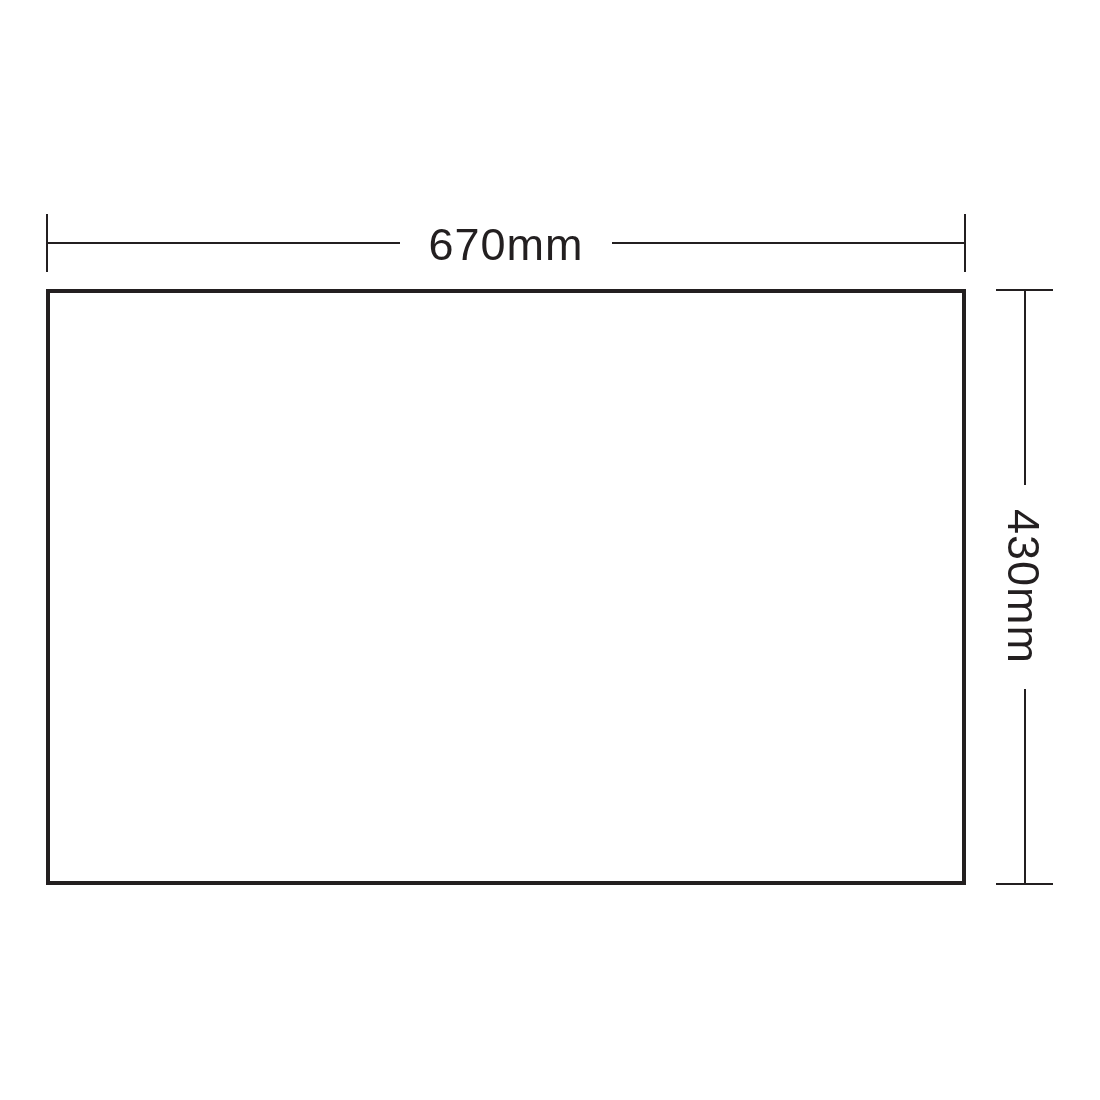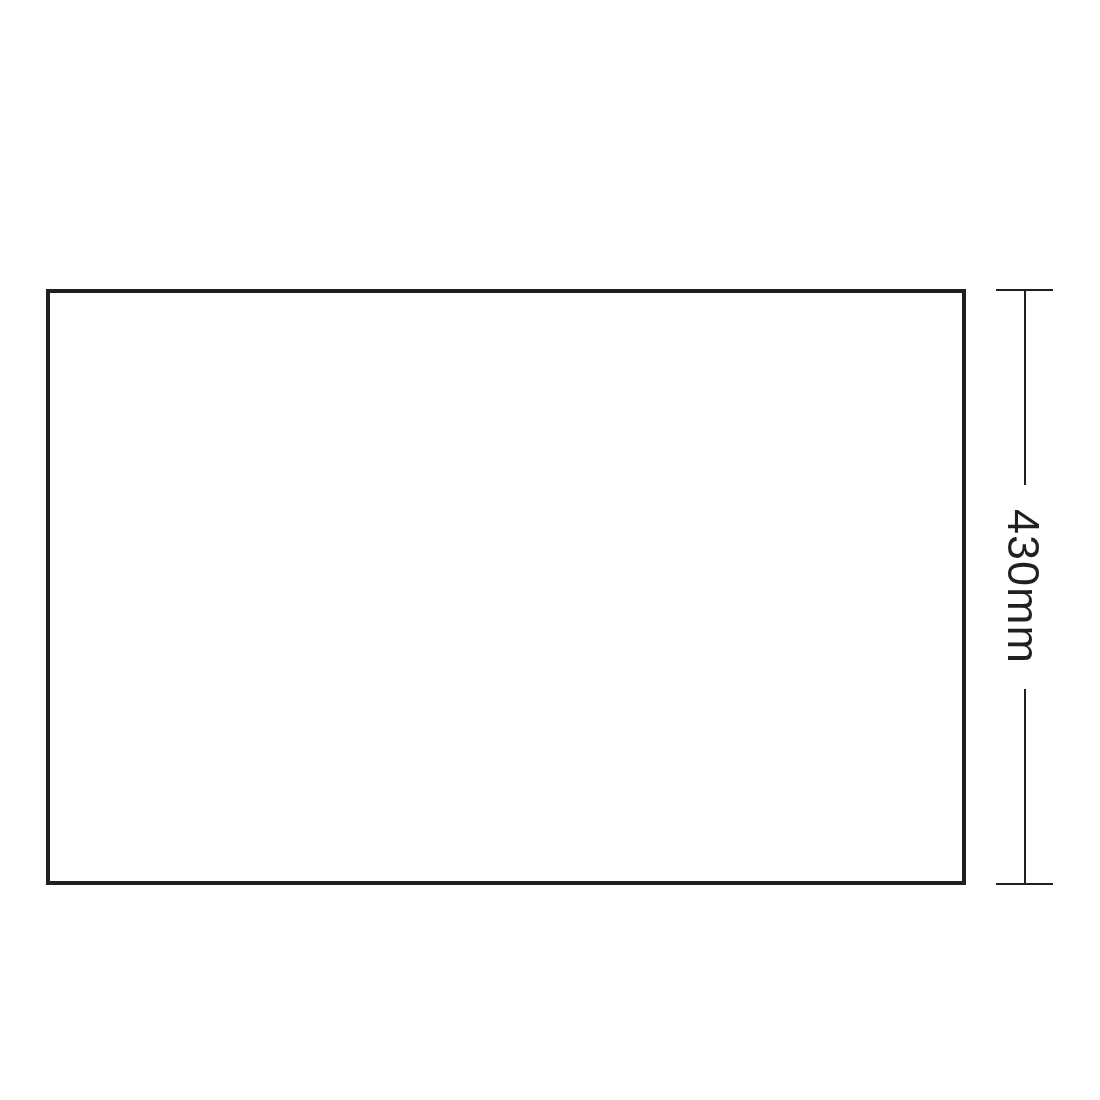--- a/index.html
+++ b/index.html
@@ -82,20 +82,27 @@
     transform: translateX(-1px);
   }
 </style>
 </head>
 <body>
 
 <div class="canvas">
 
   <div class="panel-rect"></div>
 
+  <div class="dim-top">
+    <div class="end-tick"></div>
+    <div class="seg"></div>
+    <div class="dim-label">670mm</div>
+    <div class="seg"></div>
+    <div class="end-tick"></div>
+  </div>
 
   <div class="dim-right">
     <div class="end-tick"></div>
     <div class="seg"></div>
     <div class="dim-label">430mm</div>
     <div class="seg"></div>
     <div class="end-tick"></div>
   </div>
 
 </div>

